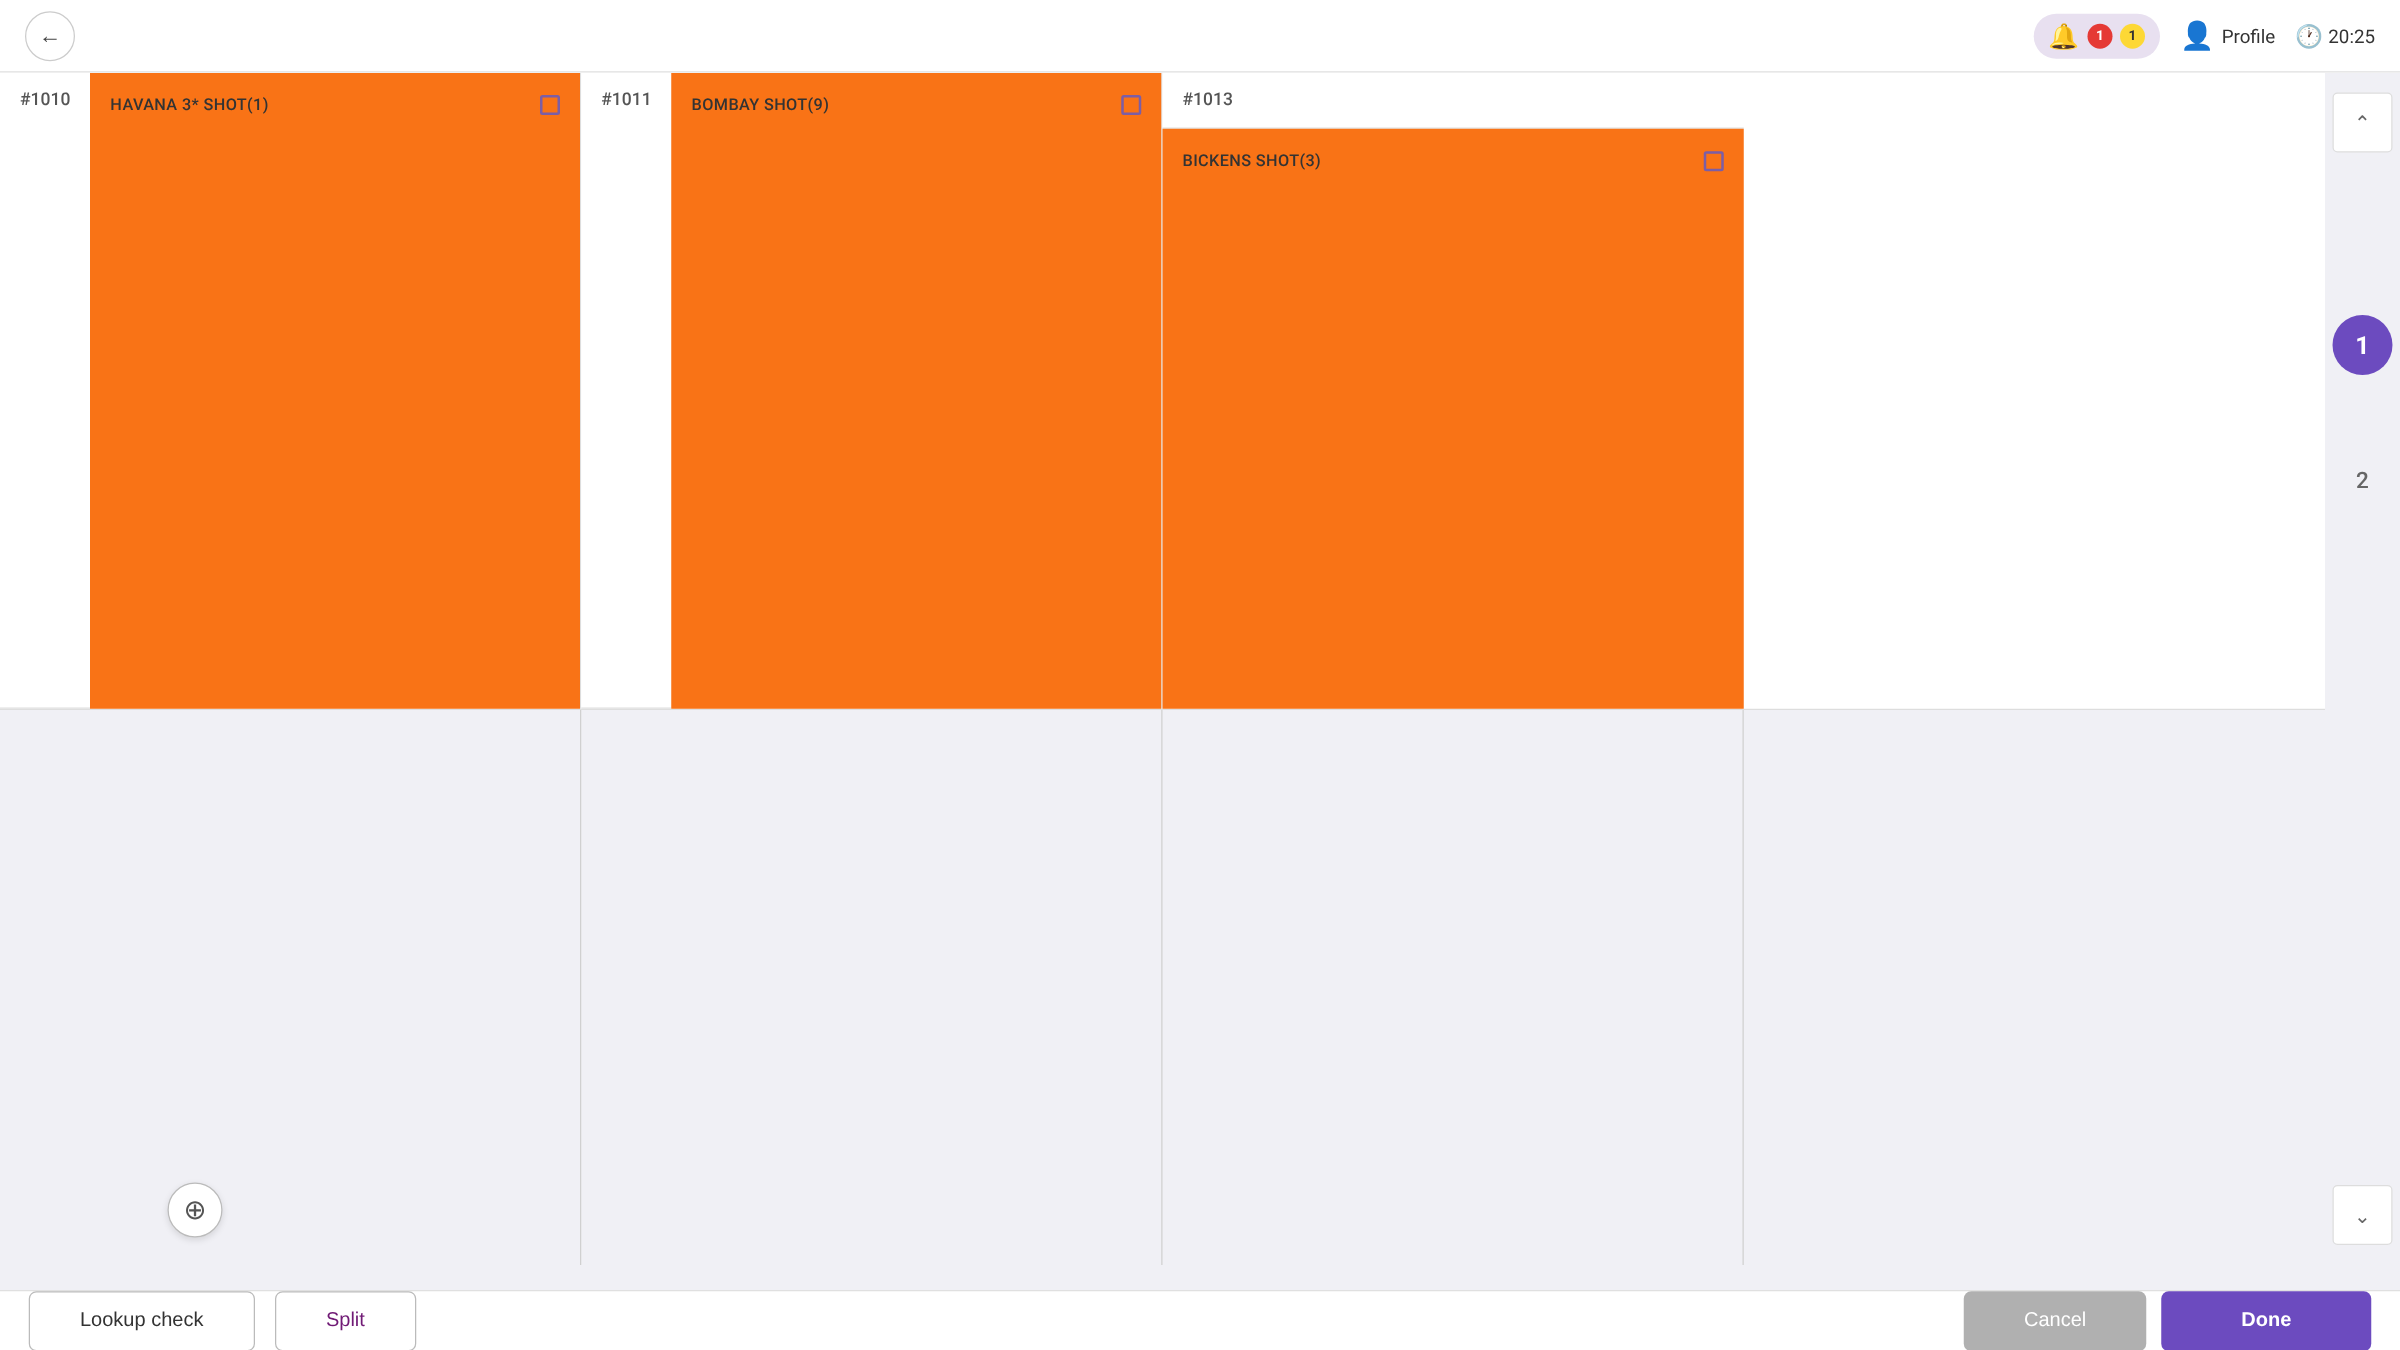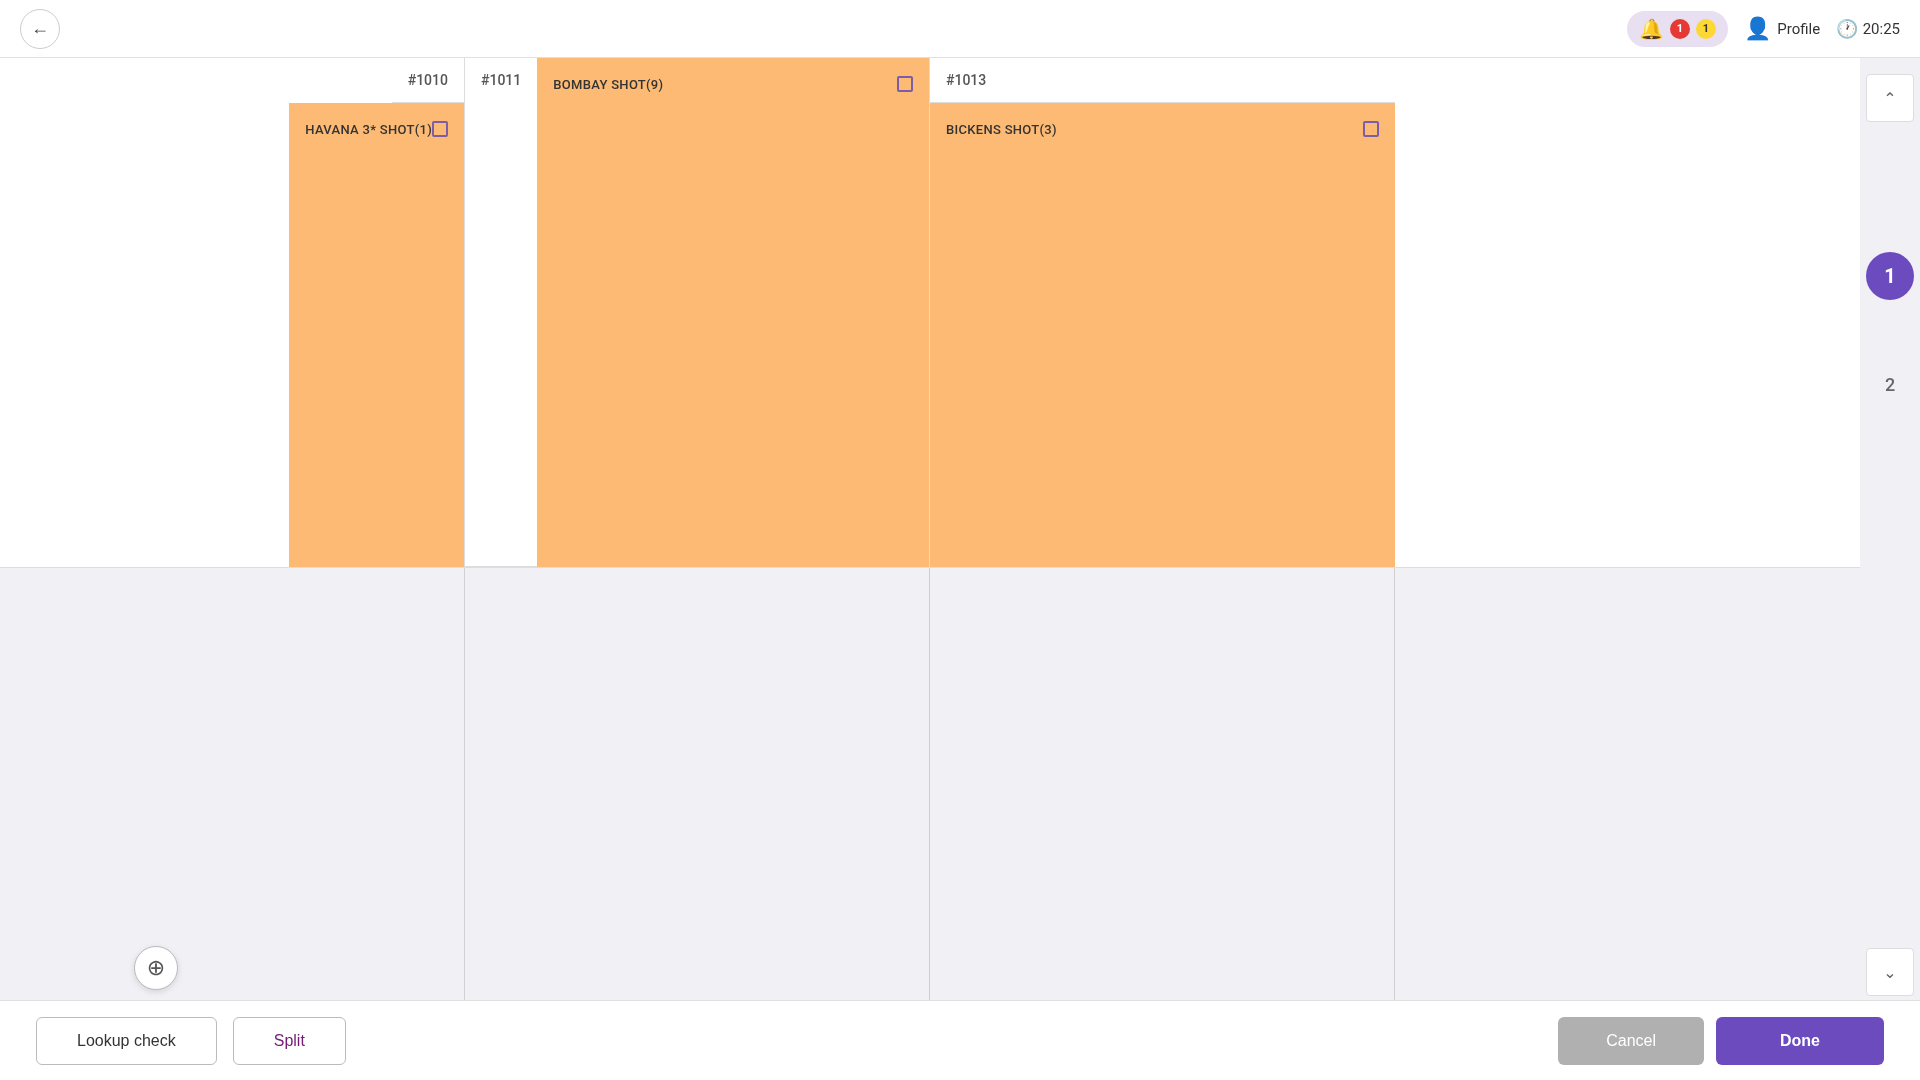--- a/index.html
+++ b/index.html
@@ -114,21 +114,21 @@
       padding: 14px 16px;
       border-bottom: 1px solid #ddd;
       font-size: 14px;
       color: #555;
       background: #fff;
       font-weight: 500;
     }
 
     .order-items {
       padding: 12px 16px;
-      background: #fdba74;
+      background: #f97316;
       flex: 1;
     }
 
     .order-item {
       display: flex;
       align-items: center;
       justify-content: space-between;
       padding: 6px 0;
       font-size: 13px;
       color: #333;
@@ -221,26 +221,26 @@
       color: #555;
       box-shadow: 0 2px 6px rgba(0,0,0,0.12);
     }
 
     
     .footer {
       position: fixed;
       bottom: 0;
       left: 0;
       right: 0;
-      height: 80px;
+      height: 48px;
       background: #fff;
       border-top: 1px solid #e0e0e0;
       display: flex;
       align-items: center;
-      padding: 0 36px;
+      padding: 0 23px;
       gap: 16px;
       z-index: 100;
     }
 
     .footer-btn {
       height: 48px;
       padding: 0 40px;
       border-radius: 6px;
       font-size: 16px;
       font-weight: 500;
@@ -309,21 +309,21 @@
     </div>
     <div class="clock-display">
       <span class="clock-icon">🕐</span>
       <span>20:25</span>
     </div>
   </div>
 </div>
 
 <div style="position:absolute; top:58px; left:0; right:60px; height:510px; display:grid; grid-template-columns:repeat(4,1fr); background:#fff; border-bottom:1px solid #ddd;">
 
-  <div style="border-right:1px solid #ddd; display:flex; flex-direction:column;align-items:flex-end;">
+  <div style="border-right:1px solid #ddd; display:flex; flex-direction:row;">
     <div class="order-header">#1010</div>
     <div class="order-items">
       <div class="order-item">
         <span>HAVANA 3* SHOT(1)</span>
         <div class="item-checkbox"></div>
       </div>
     </div>
   </div>
 
   <div style="border-right:1px solid #ddd; display:flex; flex-direction:row;">

